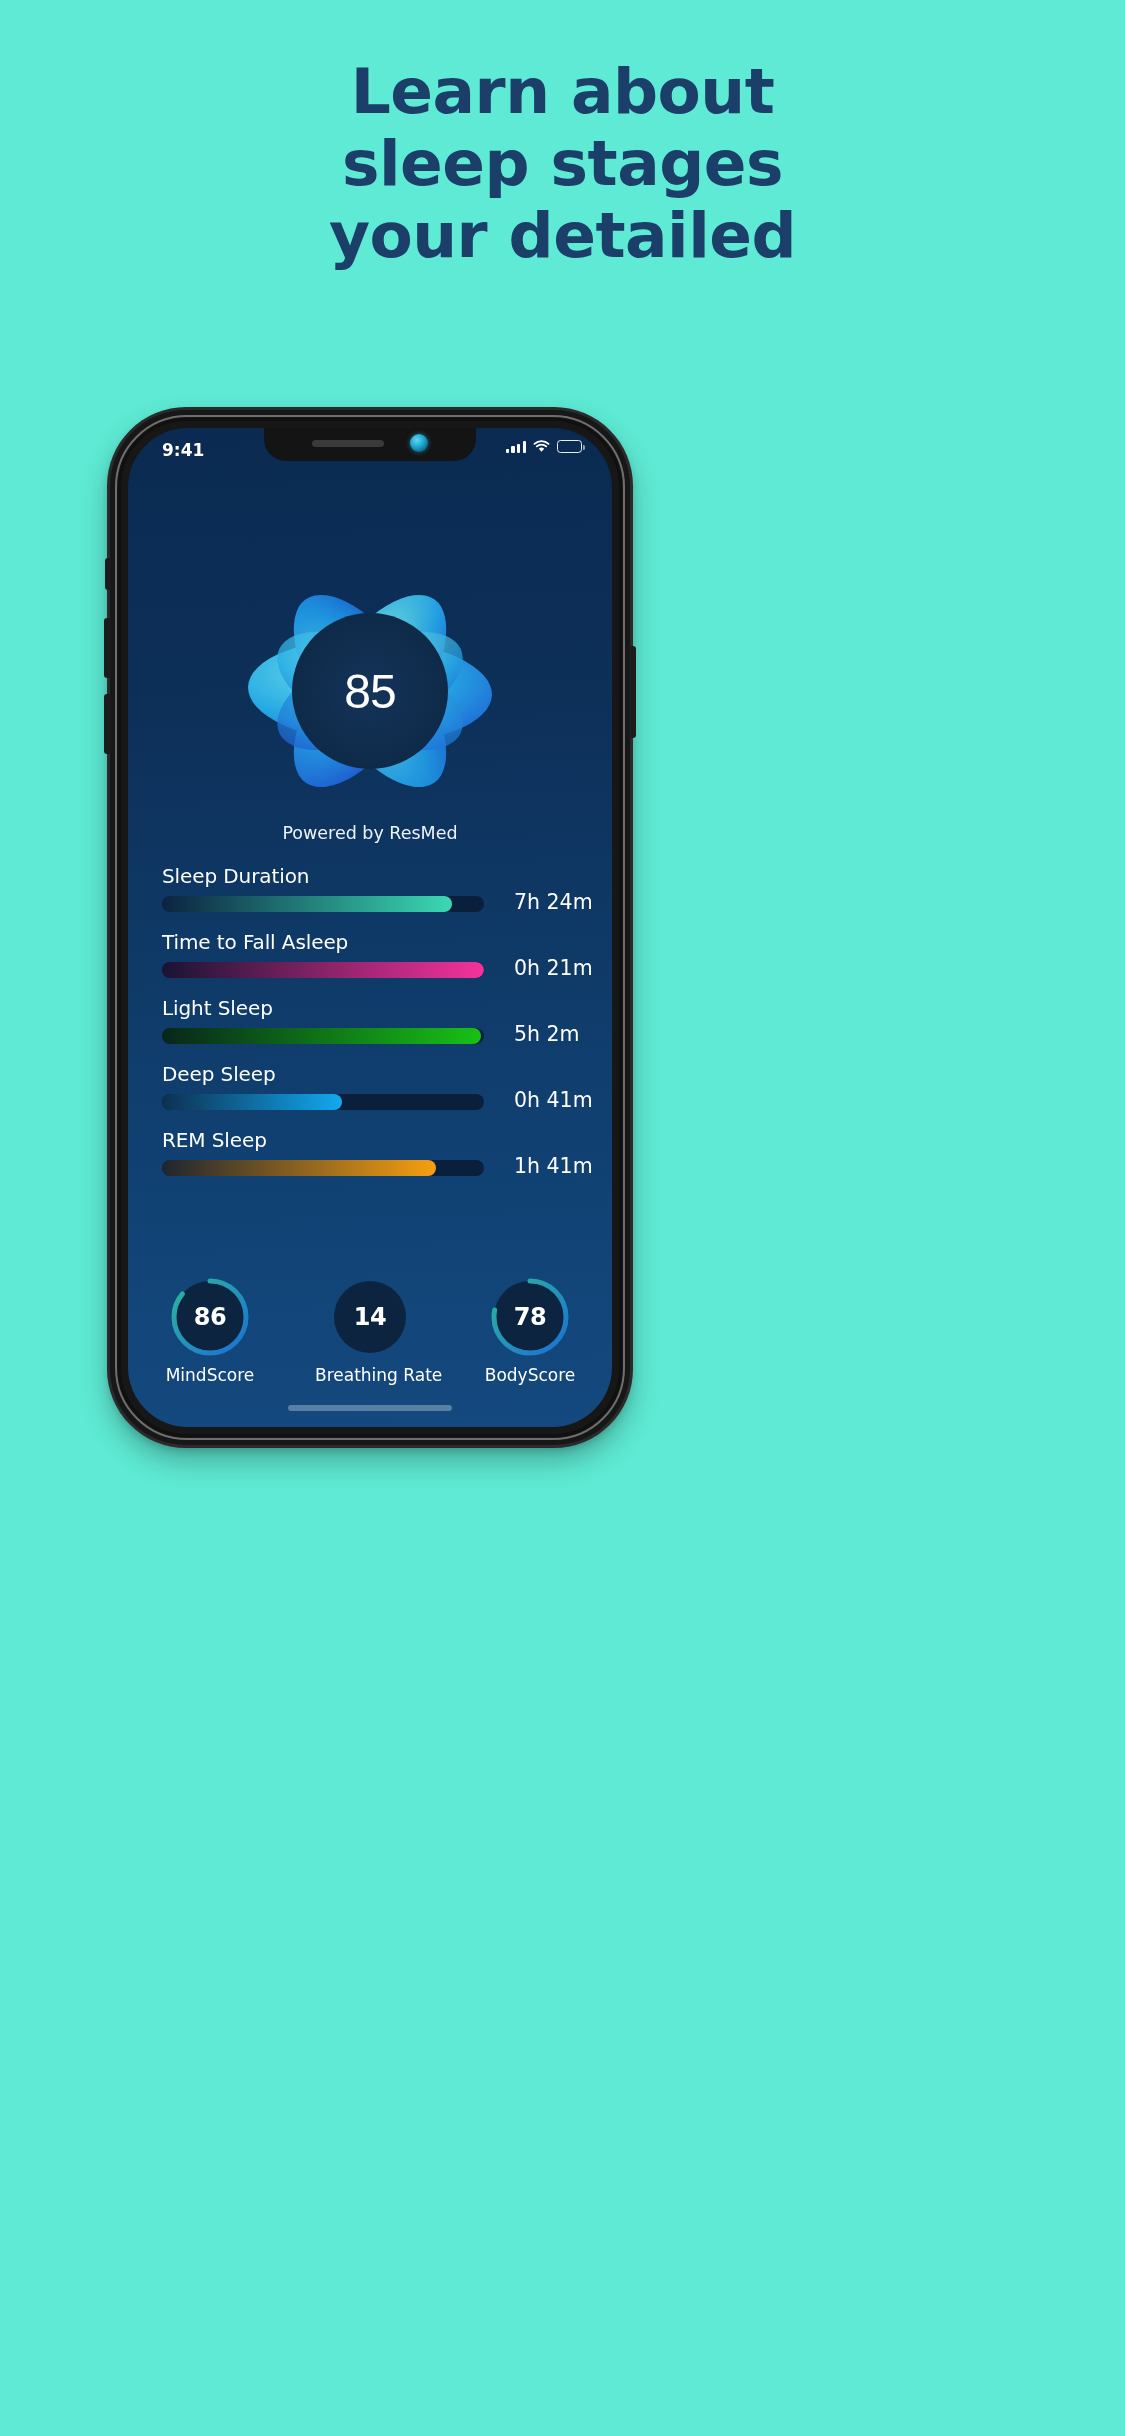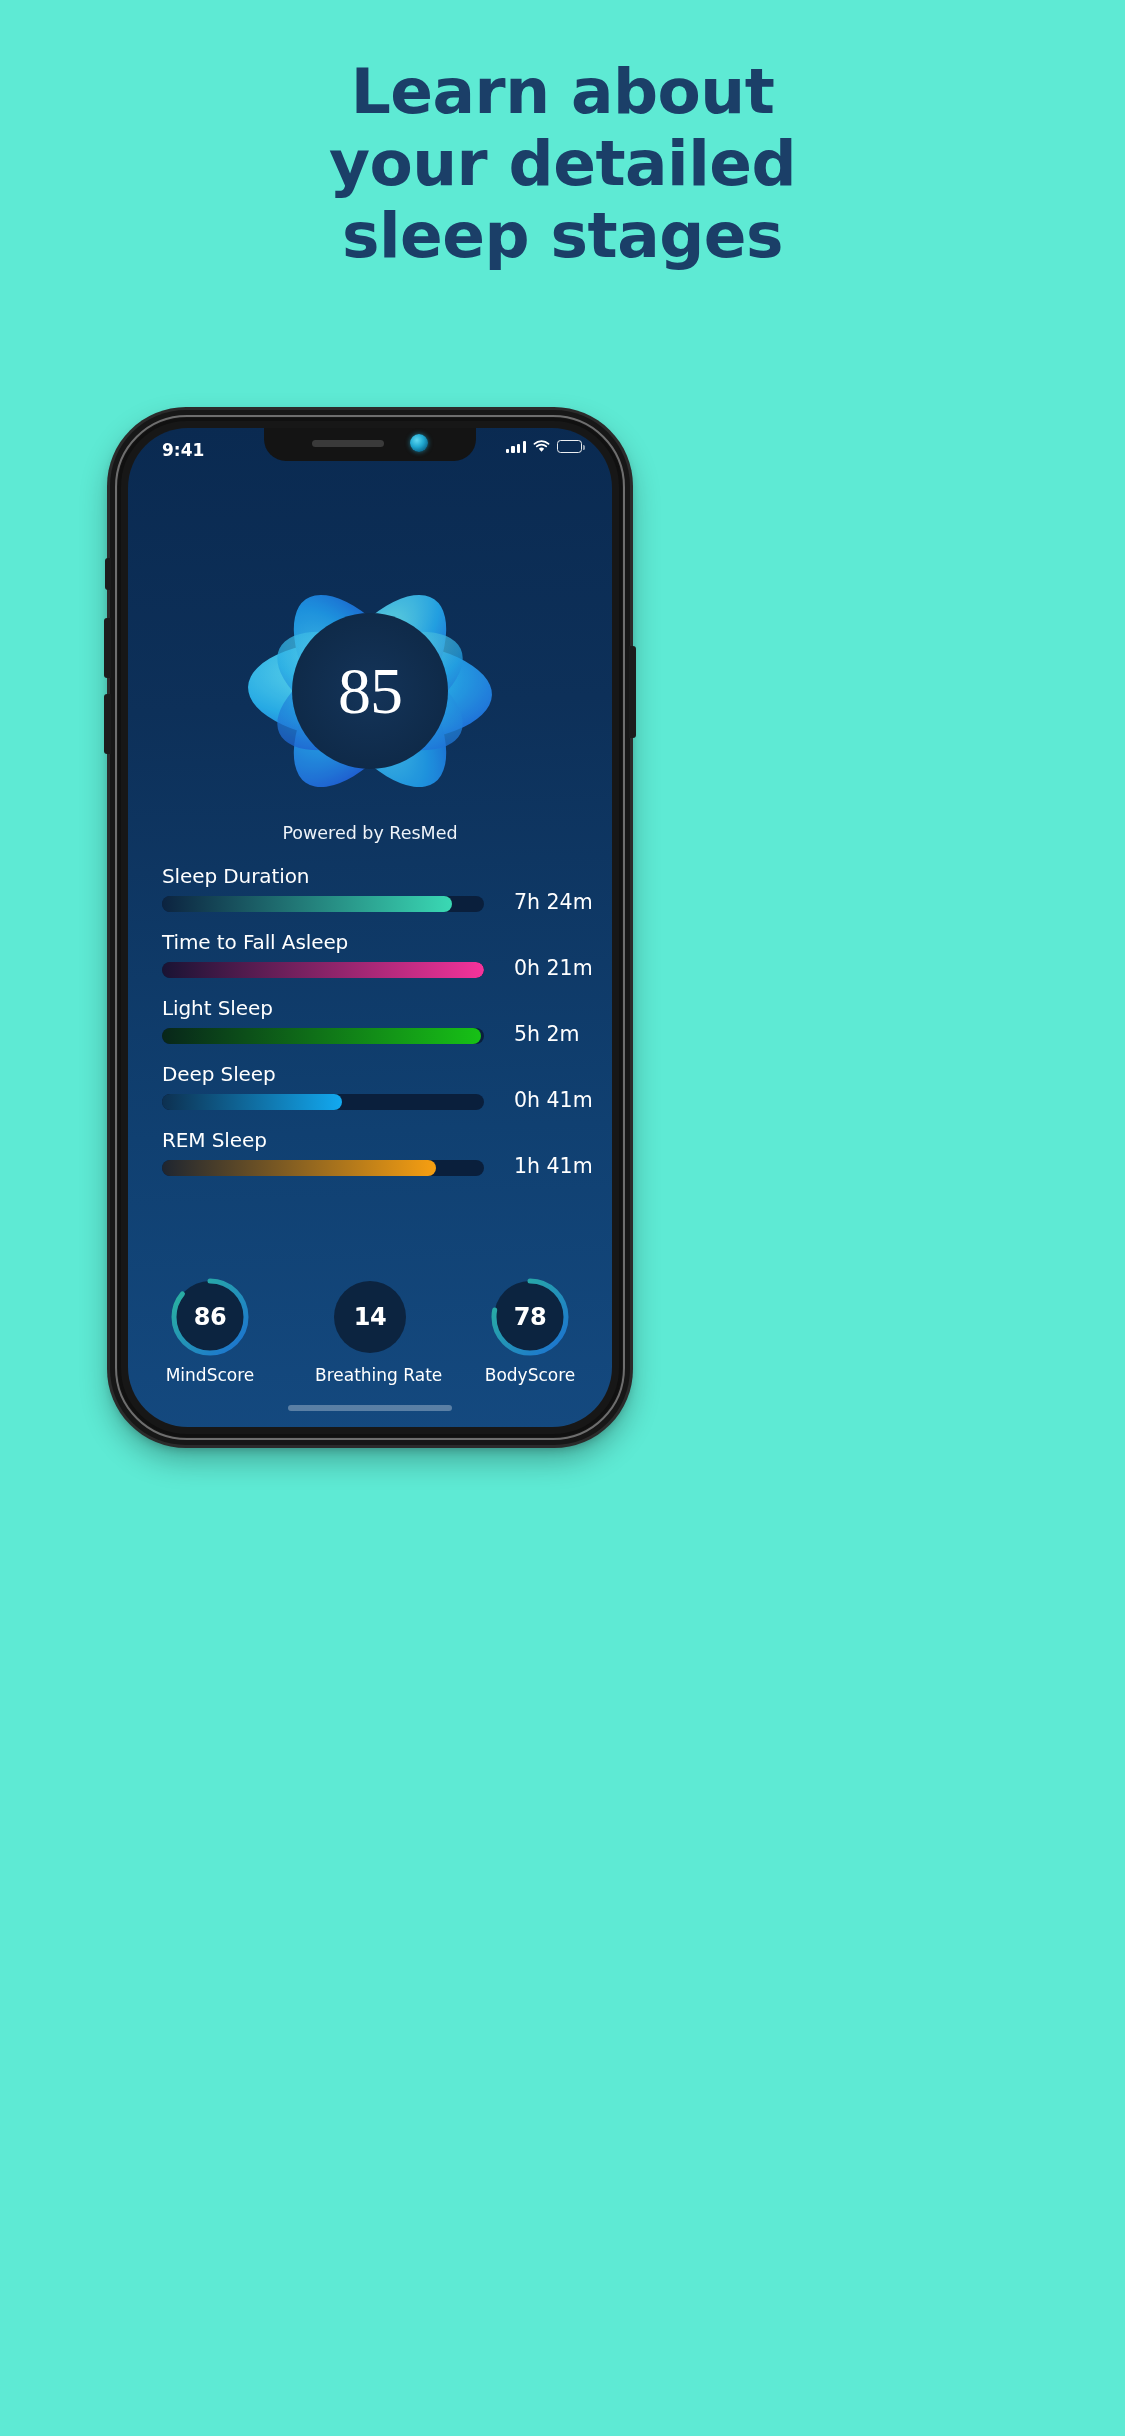--- a/index.html
+++ b/index.html
@@ -175,23 +175,23 @@
     left:50%; top:148px;
     transform:translateX(-50%);
     width:260px; height:230px;
   }
   .orb-wrap svg { display:block; width:100%; height:100%; }
   .orb-value {
     position:absolute; left:0; right:0; top:50%;
     transform:translateY(-50%);
     text-align:center;
     color:#ffffff;
-    font-size:66px;
+    font-size:48px;
     font-weight:normal;
-    font-family:Liberation Serif, serif;
+    font-family:Liberation Sans, sans-serif;
     letter-spacing:-1px;
   }
 
   .powered {
     position:absolute; left:0; right:0; top:395px;
     text-align:center;
     color:#eef3f9;
     font-size:17.5px;
     font-family:"DejaVu Sans", sans-serif;
   }
@@ -269,22 +269,22 @@
     background:rgba(255,255,255,.30);
   }
 </style>
 </head>
 <body>
 
 <div class="page">
 
   <div class="headline">
     <div>Learn about</div>
+    <div>sleep stages</div>
     <div>your detailed</div>
-    <div>sleep stages</div>
   </div>
 
   <div class="phone">
     <div class="phone-inner-ring"></div>
     <div class="phone-band"></div>
     <div class="btn-side btn-mute"></div>
     <div class="btn-side btn-volup"></div>
     <div class="btn-side btn-voldn"></div>
     <div class="btn-side btn-power"></div>
 

